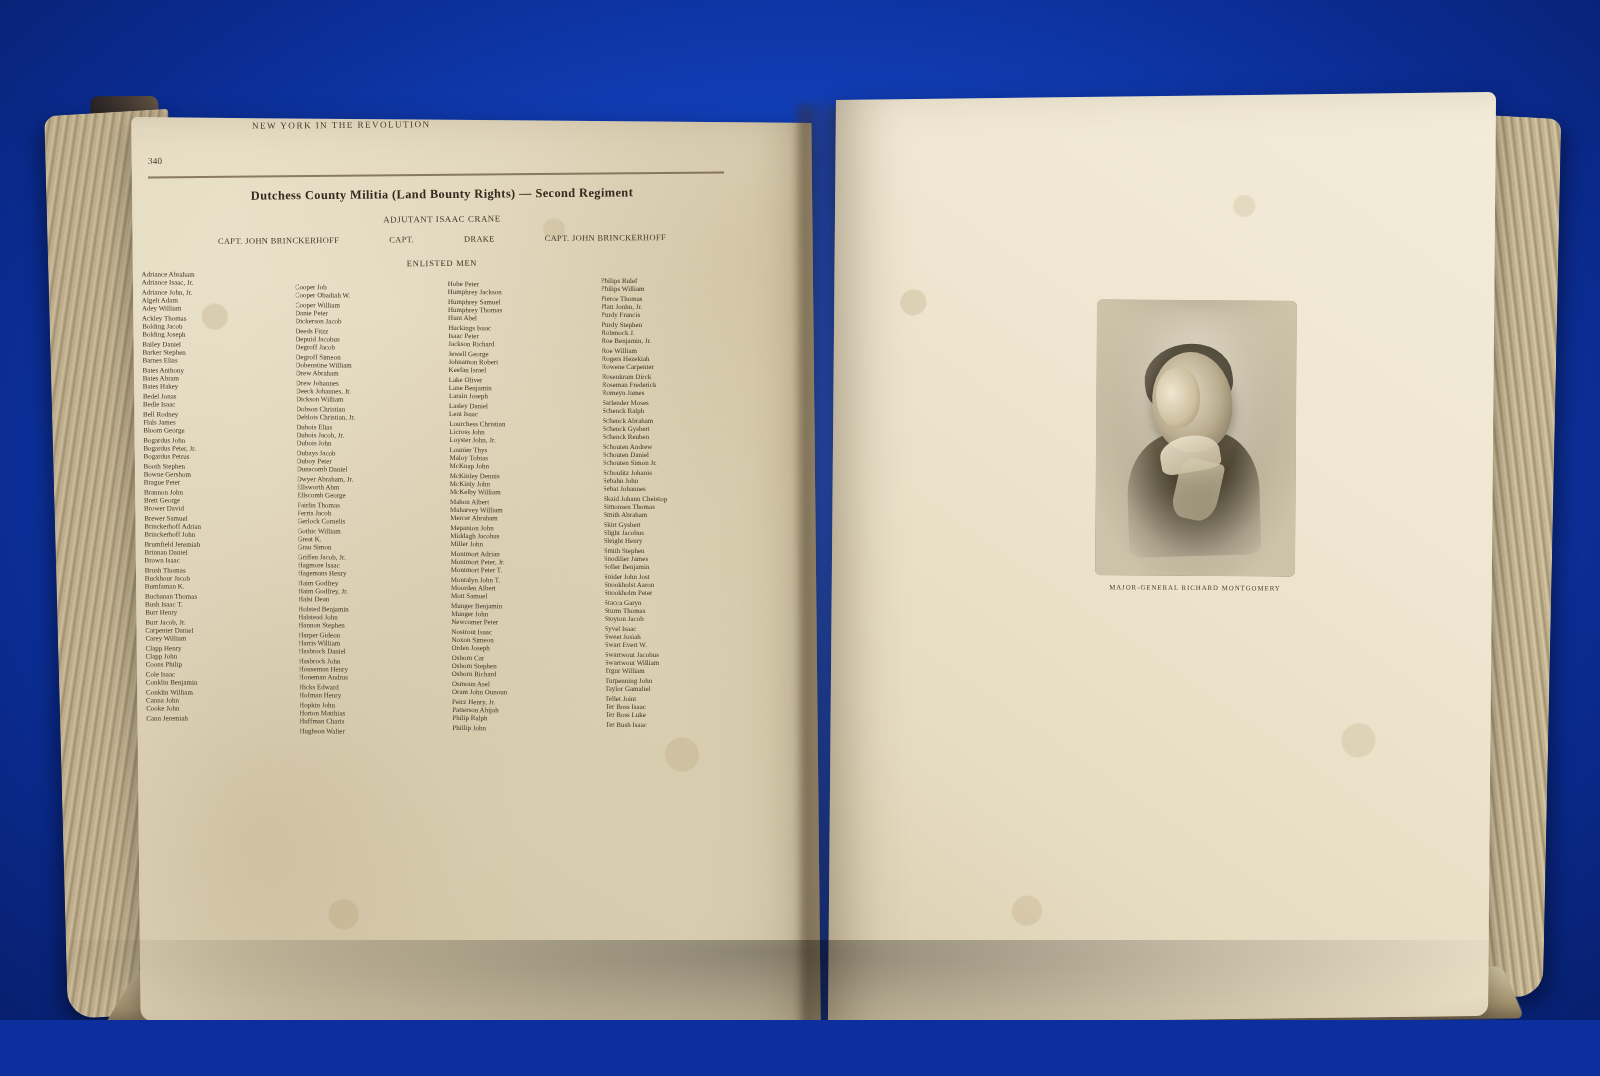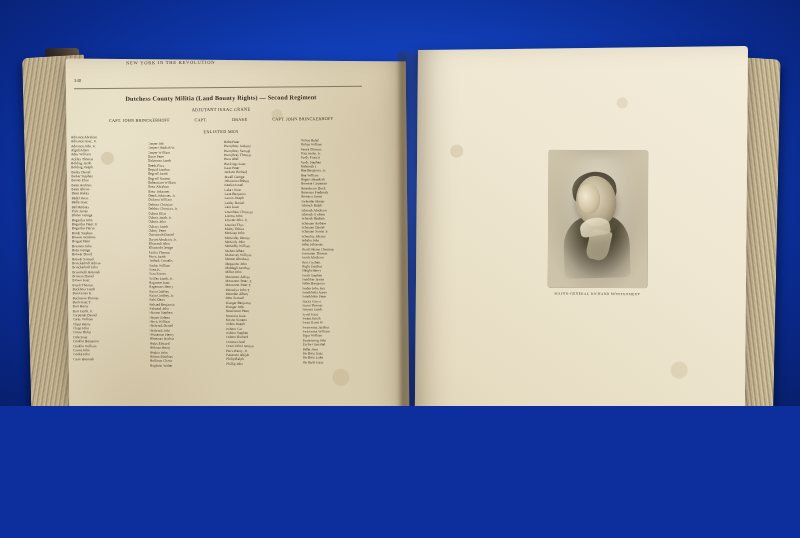--- a/index.html
+++ b/index.html
@@ -3,21 +3,21 @@
 <meta charset="utf-8">
 <style>
   html, body {
     margin: 0;
     padding: 0;
     background: #0d2f9e;
   }
   #scene {
     position: relative;
     width: 800px;
-    height: 406px;
+    height: 510px;
     overflow: hidden;
     background: radial-gradient(ellipse at 50% 45%, #1b4fd6 0%, #1240bb 40%, #0a2a8e 75%, #071f6d 100%);
     font-family: "Liberation Serif", serif;
   }
 
   
   .book {
     position: absolute;
     left: 28px;
     top: 18px;

